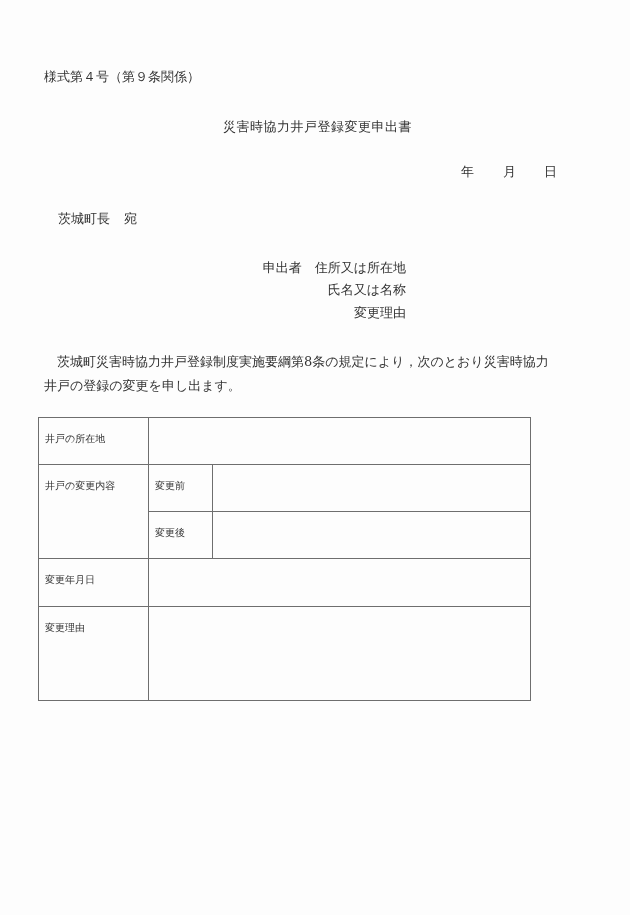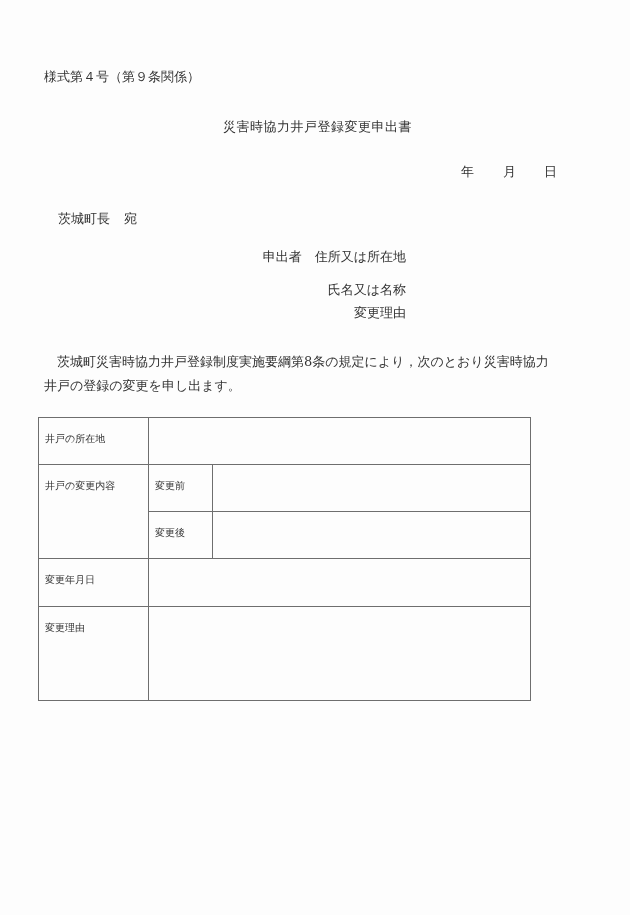--- a/index.html
+++ b/index.html
@@ -15,21 +15,21 @@
   .abs { position: absolute; white-space: nowrap; line-height: 1; }
   #form-number { left: 44px; top: 70px; }
   #doc-title { left: 205px; top: 120px; letter-spacing: 0.5px; margin-left: 18px; }
   #date-line { left: 461px; top: 165px; }
   #date-line span { display: inline-block; }
   #date-year { width: 42px; }
   #date-month { width: 41px; }
   #addressee { left: 58px; top: 212px; }
   #addressee .to { margin-left: 14px; }
   .applicant { right: 224px; text-align: right; }
-  #applicant-address { top: 250px; }
+  #applicant-address { top: 261px; }
   #applicant-address .lbl { margin-right: 13px; }
   #applicant-name { top: 283px; padding-left: 44px; }
   #applicant-phone { top: 306px; }
   #body-text {
     left: 44px; top: 350px; width: 515px;
     white-space: normal; line-height: 24px;
     text-indent: 13px;
   }
   table#change-table {
     position: absolute; left: 38px; top: 417px;

